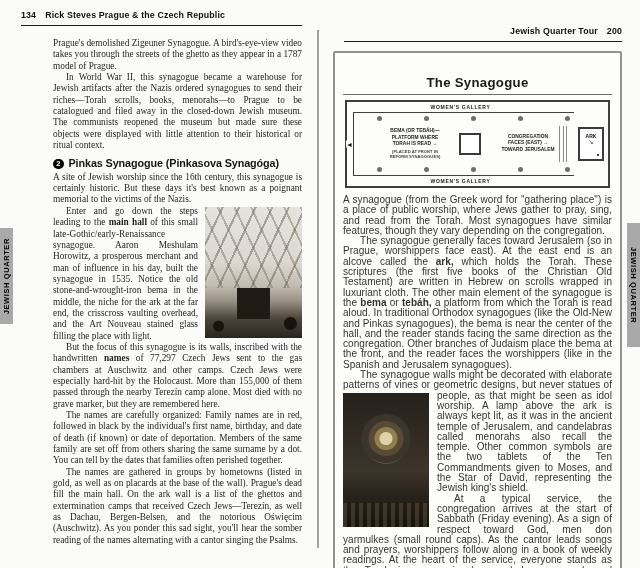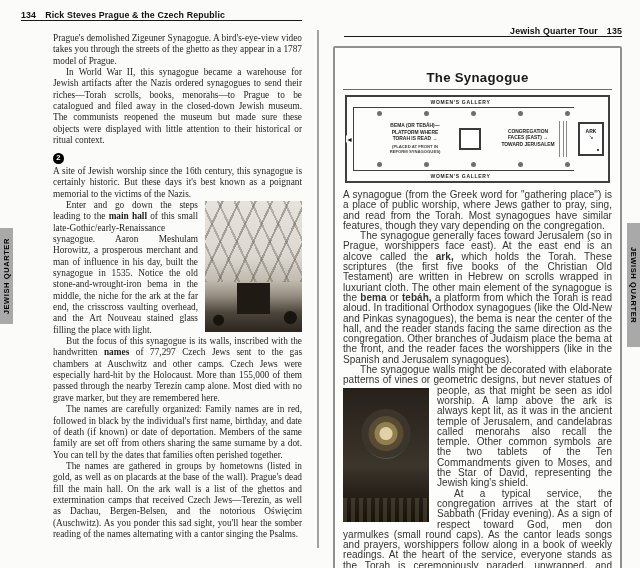--- a/index.html
+++ b/index.html
@@ -4,21 +4,21 @@
 <style>
   * { box-sizing: border-box; margin: 0; padding: 0; }
   html,body { width: 640px; height: 568px; }
   body { background: #fbfbf9; font-family: "Liberation Serif", serif; }
   .spread { position: relative; width: 640px; height: 568px; overflow: hidden; background: #fbfbf9; }
 
   
   .phead { display: flex; align-items: flex-start; gap: 9px;
            font-family: "Liberation Sans", sans-serif; font-weight: bold;
            font-size: 8.8px; color: #111; letter-spacing: .15px;
-           border-bottom: 1.6px solid #1a1a1a; }
+           border-bottom: 1.6px solid #1a1a1a; padding-bottom: 5px; }
   .phead.right { justify-content: flex-end; }
   .vtab { position: absolute; background: #a9a9a9; display: flex; align-items: center; justify-content: center; }
   .vtab span { font-family: "Liberation Sans", sans-serif; font-weight: bold; font-size: 7.5px;
                letter-spacing: .6px; color: #000; white-space: nowrap; writing-mode: vertical-rl; }
   .vtab.leftside span { transform: rotate(180deg); }
   .gutter { position: absolute; left: 317px; top: 30px; height: 518px; width: 1.5px; background: #a2a2a2; }
 
   
   .page-left  { position: absolute; left: 0; top: 0; width: 318px; height: 568px; }
   .pl-content { position: absolute; left: 21px; top: 10px; width: 281px; }
@@ -100,20 +100,21 @@
         <span>134</span>
         <span>Rick Steves Prague &amp; the Czech Republic</span>
       </div>
 
       <div class="body-serif">
         <p>Prague's demolished Zigeuner Synagogue. A bird's-eye-view video takes you through the streets of the ghetto as they appear in a 1787 model of Prague.</p>
         <p class="ind">In World War II, this synagogue became a warehouse for Jewish artifacts after the Nazis ordered synagogues to send their riches—Torah scrolls, books, menorahs—to Prague to be catalogued and filed away in the closed-down Jewish museum. The communists reopened the museum but made sure these objects were displayed with little attention to their historical or ritual context.</p>
 
         <div class="sec-head">
           <span class="sec-dot">2</span>
+          <span>Pinkas Synagogue (Pinkasova Synagóga)</span>
         </div>
 
         <p>A site of Jewish worship since the 16th century, this synagogue is certainly historic. But these days it's best known as a poignant memorial to the victims of the Nazis.</p>
 
         <p class="ind">
           <span class="photo-right"></span>
           <span>Enter and go down the steps leading to the </span><b>main hall</b><span> of this small late-Gothic/early-Renaissance synagogue. Aaron Meshulam Horowitz, a prosperous merchant and man of influence in his day, built the synagogue in 1535. Notice the old stone-and-wrought-iron bema in the middle, the niche for the ark at the far end, the crisscross vaulting overhead, and the Art Nouveau stained glass filling the place with light.</span>
         </p>
 
         <p class="ind">
@@ -129,21 +130,21 @@
       <span>JEWISH QUARTER</span>
     </div>
   </div>
 
   <div class="gutter"></div>
 
   <div class="page-right">
     <div class="pr-content">
       <div class="phead right">
         <span>Jewish Quarter Tour</span>
-        <span>135</span>
+        <span>200</span>
       </div>
 
       <div class="box">
         <div class="box-title">The Synagogue</div>
         <div class="box-rule"></div>
 
         <div class="diagram">
           <div class="d-hall">
             <div class="d-gal top">WOMEN'S GALLERY</div>
             <div class="d-gal bot">WOMEN'S GALLERY</div>

